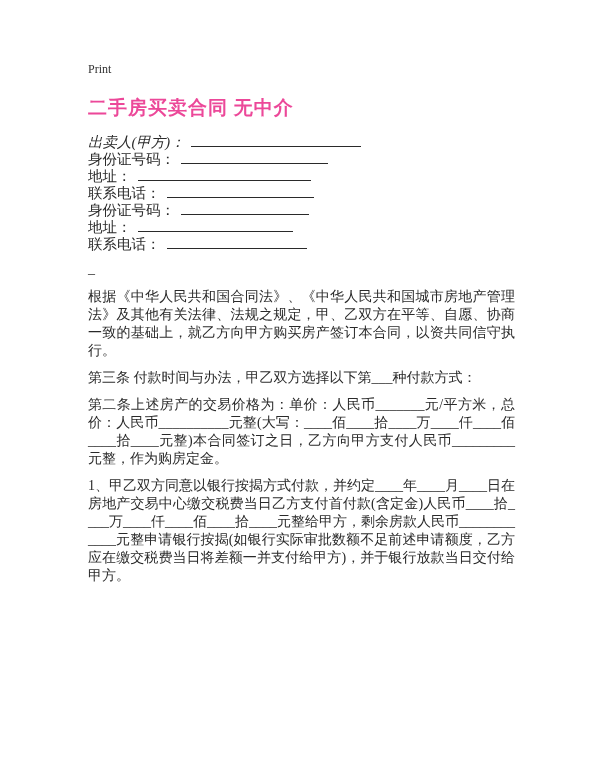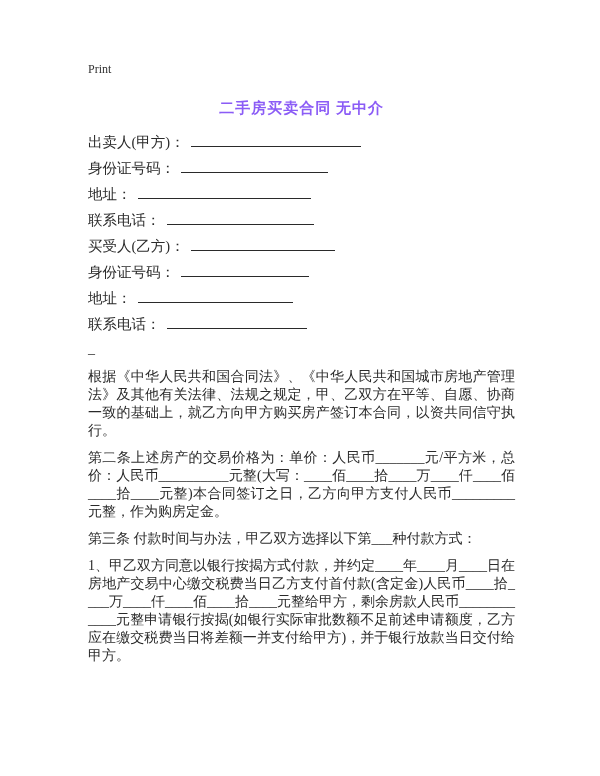--- a/index.html
+++ b/index.html
@@ -21,47 +21,47 @@
     padding: 62px 85px 16px 88px;
     background: #ffffff;
   }
   .print {
     font-size: 12px;
     color: #333333;
     line-height: 14px;
   }
   .title {
     margin: 20px 0 0 0;
-    text-align: center;
-    font-size: 15px;
+    text-align: left;
+    font-size: 19px;
     font-weight: bold;
-    color: #8b5cf6;
+    color: #ec4899;
     letter-spacing: 1px;
     line-height: 24px;
   }
   .subtitle {
     margin-top: 15px;
     font-size: 14px;
     line-height: 18px;
   }
   .section-heading {
     margin-top: 11px;
     font-size: 14.5px;
     font-weight: bold;
     line-height: 18px;
   }
   .field-row {
-    margin-top: 9px;
     font-size: 14.5px;
     line-height: 17px;
     height: 17px;
     white-space: nowrap;
   }
   .field-row.first {
     margin-top: 13px;
+    font-style: italic;
   }
   .field-label {
     display: inline-block;
   }
   .blank {
     display: inline-block;
     height: 13px;
     border-bottom: 1px solid #2a2a2a;
     margin-left: 6px;
     vertical-align: baseline;
@@ -100,36 +100,33 @@
     <span class="field-label">身份证号码：</span><span class="blank" style="width:147px"></span>
   </div>
   <div class="field-row">
     <span class="field-label">地址：</span><span class="blank" style="width:173px"></span>
   </div>
   <div class="field-row">
     <span class="field-label">联系电话：</span><span class="blank" style="width:147px"></span>
   </div>
 
   <div class="field-row">
-    <span class="field-label">买受人(乙方)：</span><span class="blank" style="width:144px"></span>
-  </div>
-  <div class="field-row">
     <span class="field-label">身份证号码：</span><span class="blank" style="width:128px"></span>
   </div>
   <div class="field-row">
     <span class="field-label">地址：</span><span class="blank" style="width:155px"></span>
   </div>
   <div class="field-row">
     <span class="field-label">联系电话：</span><span class="blank" style="width:140px"></span>
   </div>
 
   <div class="dash">–</div>
 
   <p class="body-par intro">根据《中华人民共和国合同法》、《中华人民共和国城市房地产管理法》及其他有关法律、法规之规定，甲、乙双方在平等、自愿、协商一致的基础上，就乙方向甲方购买房产签订本合同，以资共同信守执行。</p>
 
 
+  <p class="body-par">第三条 付款时间与办法，甲乙双方选择以下第___种付款方式：</p>
+
   <p class="body-par">第二条上述房产的交易价格为：单价：人民币_______元/平方米，总价：人民币__________元整(大写：____佰____拾____万____仟____佰____拾____元整)本合同签订之日，乙方向甲方支付人民币_________元整，作为购房定金。</p>
-
-  <p class="body-par">第三条 付款时间与办法，甲乙双方选择以下第___种付款方式：</p>
 
   <p class="body-par">1、甲乙双方同意以银行按揭方式付款，并约定____年____月____日在房地产交易中心缴交税费当日乙方支付首付款(含定金)人民币____拾____万____仟____佰____拾____元整给甲方，剩余房款人民币____________元整申请银行按揭(如银行实际审批数额不足前述申请额度，乙方应在缴交税费当日将差额一并支付给甲方)，并于银行放款当日交付给甲方。</p>
 
 </div>
 
 </body></html>

